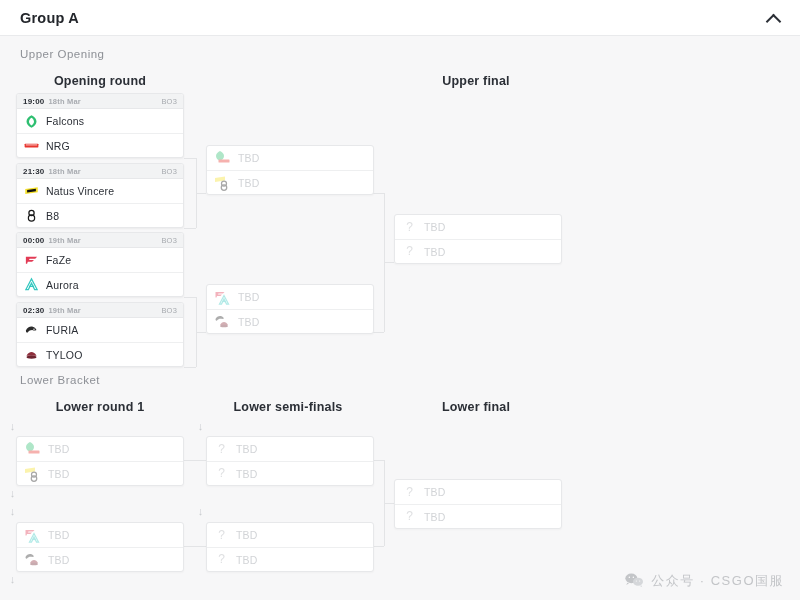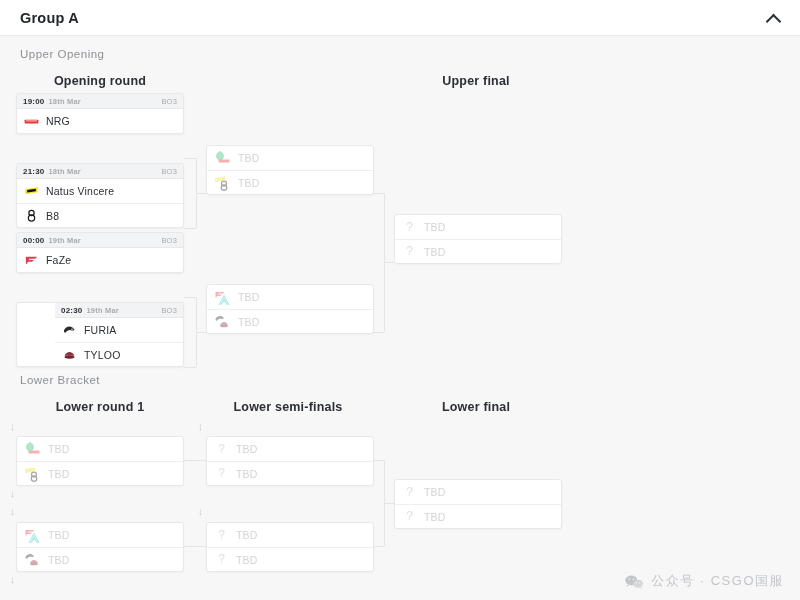--- a/index.html
+++ b/index.html
@@ -94,21 +94,21 @@
   .conn.v { width: 1px; }
 
   .drop-arrow {
     position: absolute; width: 9px; height: 16px;
     color: #c9cbce; font-size: 11px; line-height: 16px; text-align: center;
   }
 
   
   .watermark {
     position: absolute; right: 16px; bottom: 10px;
-    display: flex; align-items: flex-end; gap: 7px;
+    display: flex; align-items: flex-start; gap: 7px;
     color: #c3c5c8; font-size: 13px; letter-spacing: 1.5px;
   }
   .wechat-icon { width: 20px; height: 16px; }
 </style>
 </head>
 <body>
 
 <div id="root">
 
   <div class="group-header">
@@ -140,20 +140,28 @@
 
     <div class="match" style="left:16px; top:57px;">
       <div class="match-meta">
         <span class="meta-time">19:00</span>
         <span class="meta-date">18th Mar</span>
         <span class="meta-bo">BO3</span>
       </div>
       <div class="team-row">
         <span class="logo">
           <svg viewBox="0 0 24 24">
+              <path d="M12 2C7 4 4 8 4 12c0 4 3 8 8 10 5-2 8-6 8-10 0-4-3-8-8-10zm0 4c2.5 1.5 4 4 4 6.5S14 17 12 18.5C10 17 8 15 8 12.5S9.5 7.5 12 6z" fill="#2fbf71"></path>
+            </svg>
+        </span>
+        <span class="team-name">Falcons</span>
+      </div>
+      <div class="team-row">
+        <span class="logo">
+          <svg viewBox="0 0 24 24">
               <rect x="1" y="9" width="22" height="6" rx="1" fill="#e8352e"></rect>
               <rect x="3" y="10.5" width="18" height="1.2" fill="#fff"></rect>
             </svg>
         </span>
         <span class="team-name">NRG</span>
       </div>
     </div>
 
     <div class="match" style="left:16px; top:127px;">
       <div class="match-meta">
@@ -188,23 +196,32 @@
         <span class="meta-bo">BO3</span>
       </div>
       <div class="team-row">
         <span class="logo">
           <svg viewBox="0 0 24 24">
               <path d="M3 6h18l-3 3H9l-1 2h8l-3 3H6l-1 3H3z" fill="#e23b55"></path>
             </svg>
         </span>
         <span class="team-name">FaZe</span>
       </div>
-    </div>
-
-    <div class="match" style="left:16px; top:266px;padding-left:38px;">
+      <div class="team-row">
+        <span class="logo">
+          <svg viewBox="0 0 24 24">
+              <path d="M12 3L3 20h4l5-10 5 10h4z" fill="none" stroke="#35c8c0" stroke-width="2"></path>
+              <path d="M8 15h8" stroke="#35c8c0" stroke-width="2"></path>
+            </svg>
+        </span>
+        <span class="team-name">Aurora</span>
+      </div>
+    </div>
+
+    <div class="match" style="left:16px; top:266px;">
       <div class="match-meta">
         <span class="meta-time">02:30</span>
         <span class="meta-date">19th Mar</span>
         <span class="meta-bo">BO3</span>
       </div>
       <div class="team-row">
         <span class="logo">
           <svg viewBox="0 0 24 24">
               <path d="M3 12c2-5 7-7 11-6 3 .8 5 3 6 5-2 1-4 1-6 .5C12 11 8 12 6 15c-1.5 1-3 0-3-3z" fill="#2b2b2b"></path>
               <circle cx="16" cy="10" r="1.1" fill="#fff"></circle>

